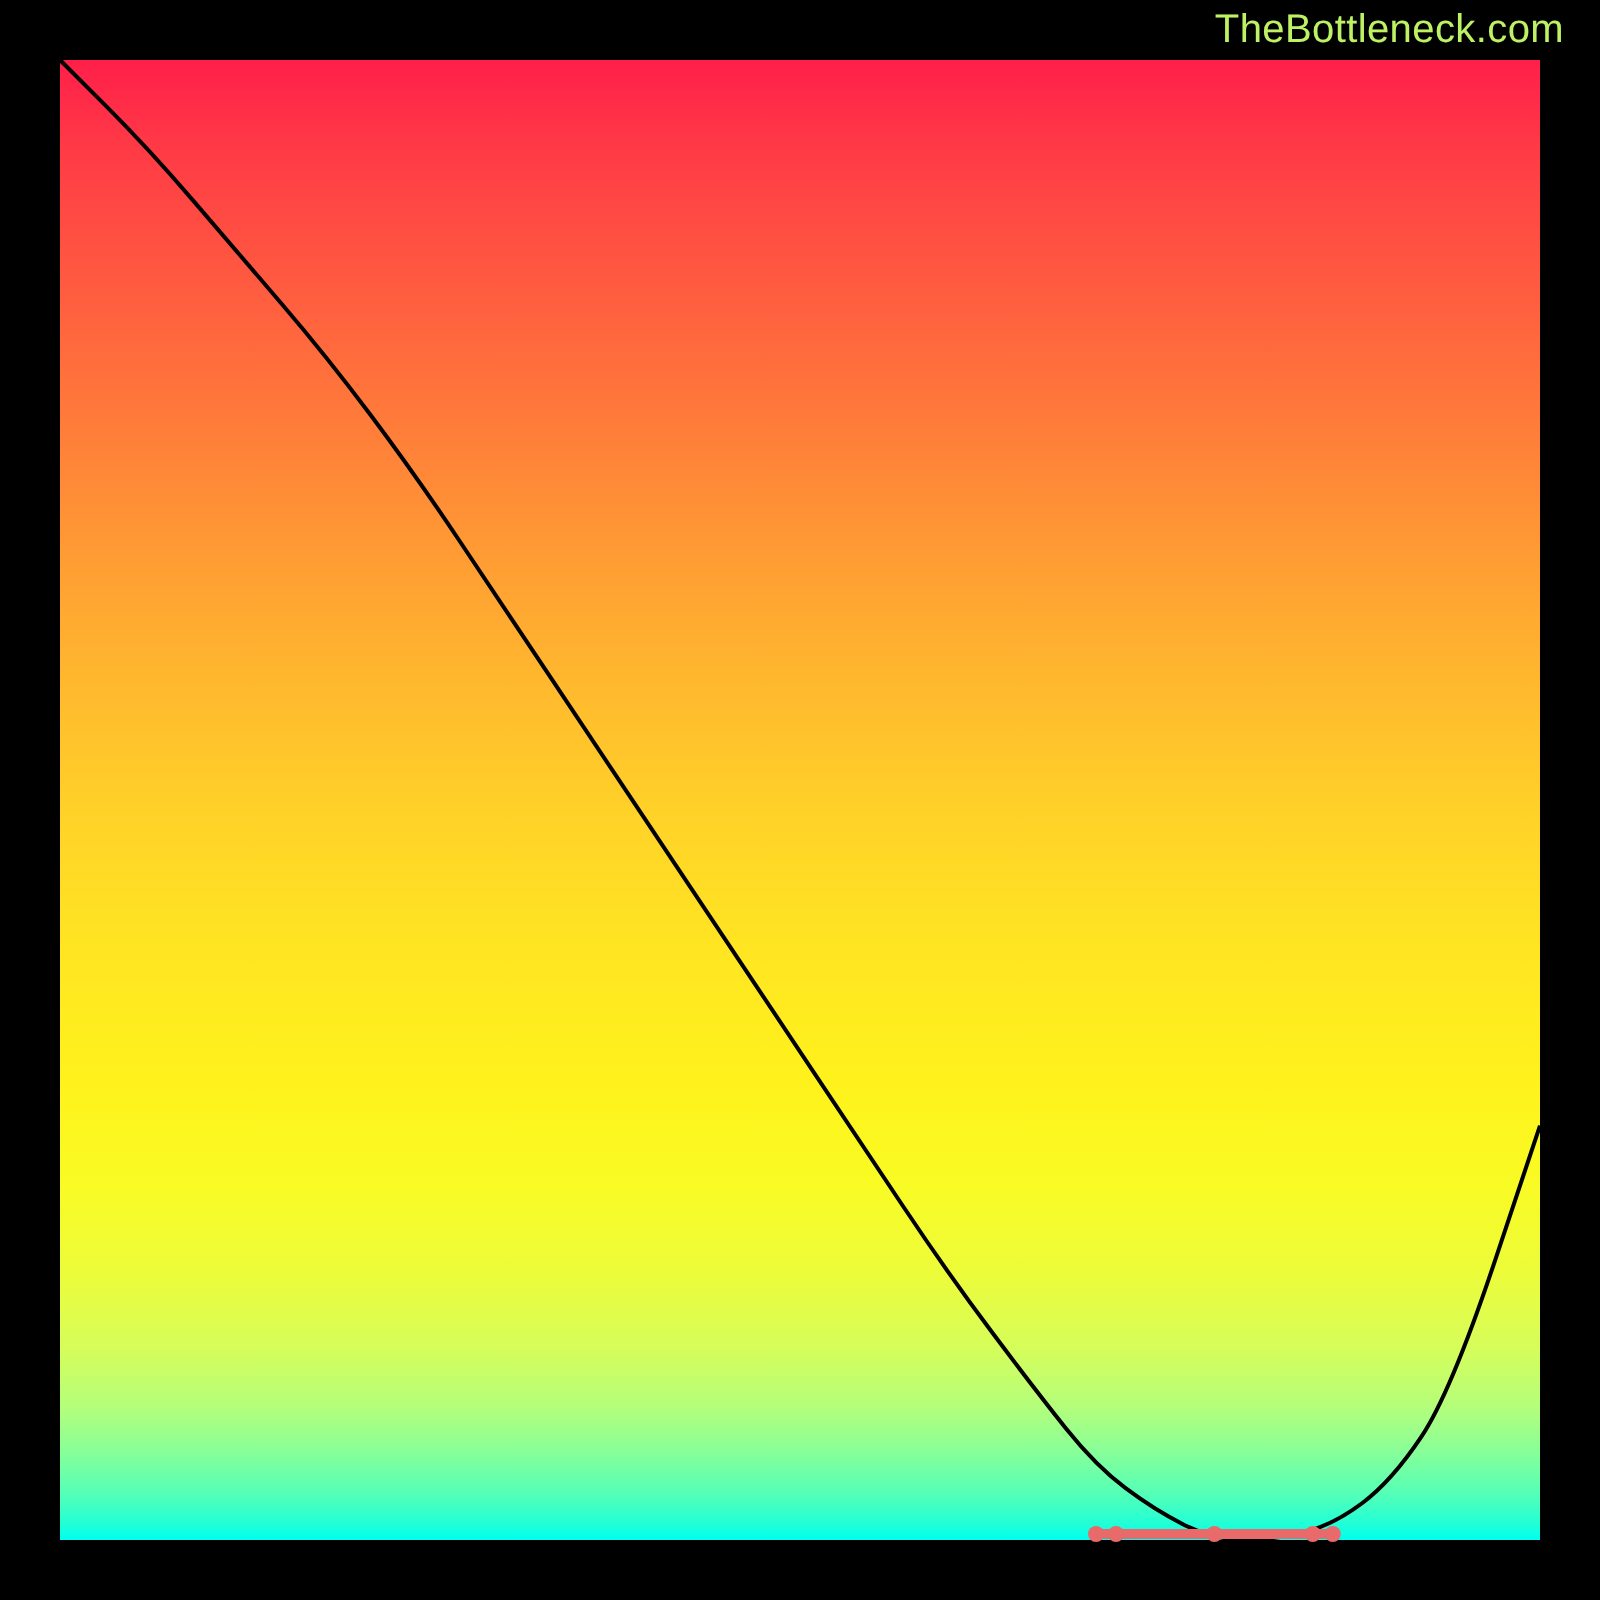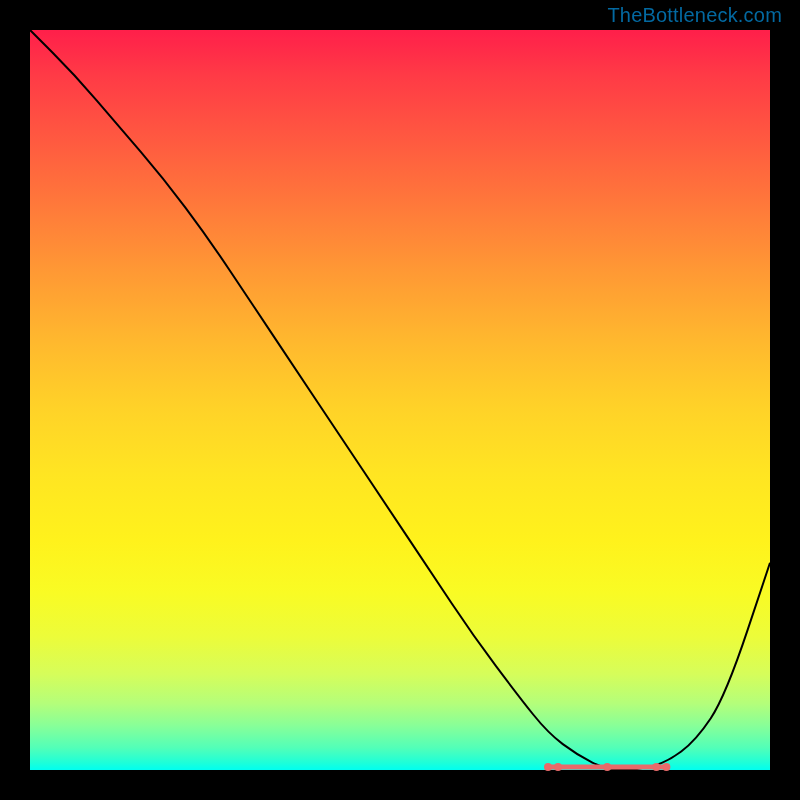--- a/index.html
+++ b/index.html
@@ -7,21 +7,21 @@
     width: 800px;
     height: 800px;
     background: #000;
     position: relative;
     font-family: Arial, sans-serif;
   }
   .watermark {
     position: absolute;
     top: 4px;
     right: 18px;
-    color: #0369a1;
+    color: #bef264;
     font-size: 20px;
     font-weight: 500;
     letter-spacing: 0.2px;
     z-index: 5;
   }
   .plot-area {
     position: absolute;
     left: 30px;
     top: 30px;
     width: 740px;

